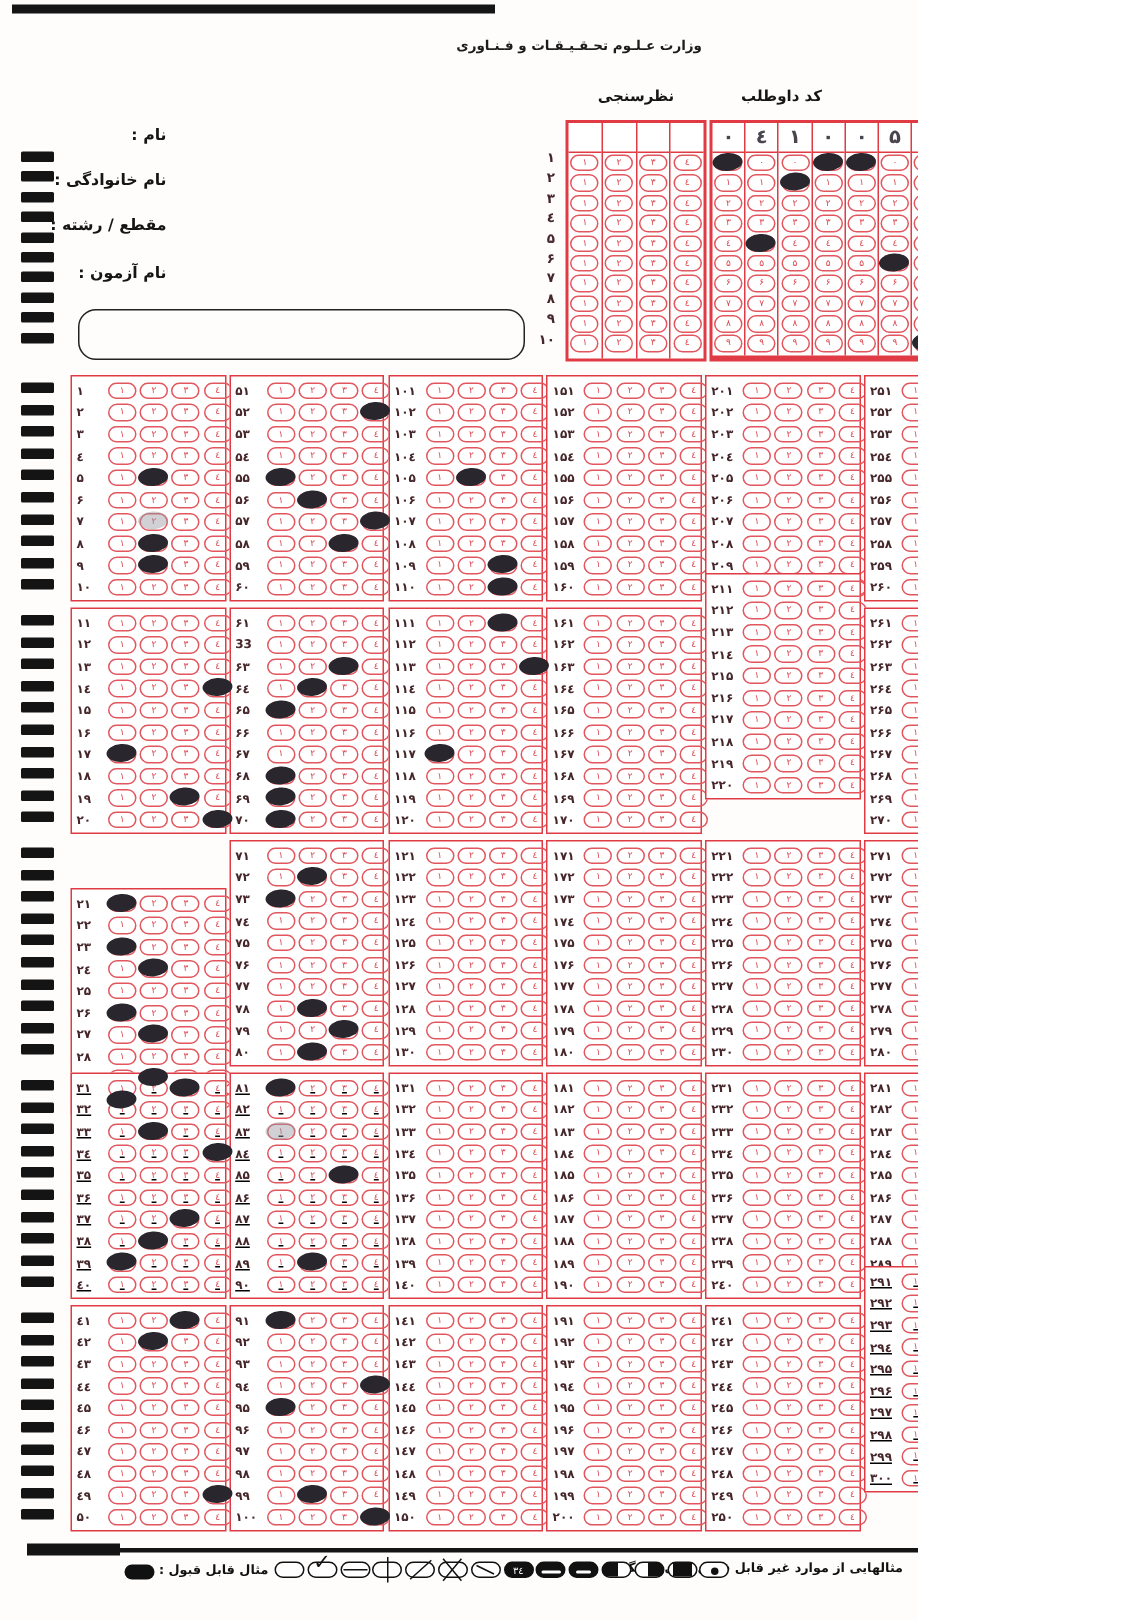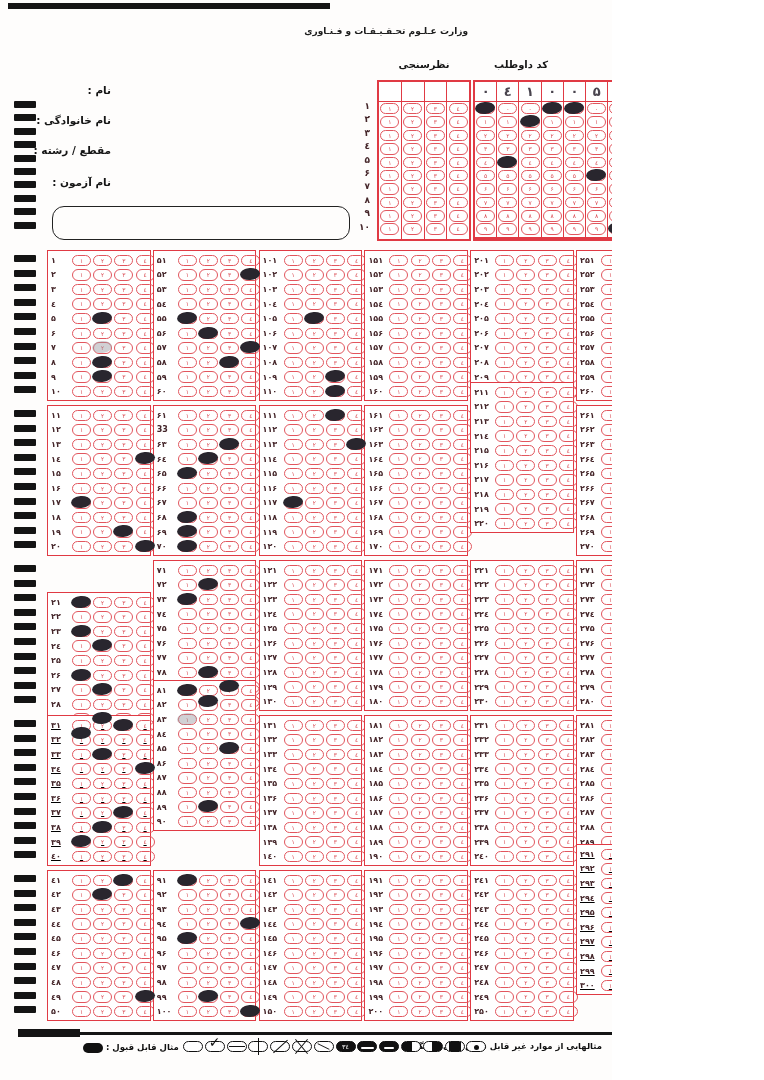--- a/index.html
+++ b/index.html
@@ -2124,21 +2124,21 @@
             <div class="blob"></div>
           </div>
           <div class="bubble">
             <span class="bd">۳</span>
           </div>
           <div class="bubble">
             <span class="bd">٤</span>
           </div>
         </div>
       </div>
-      <div class="abox" style="left: 152.8px; top: 680px;">
+      <div class="abox" style="left: 152.8px; top: 715px; text-decoration: underline;">
         <div class="qrow">
           <div class="qnum">۸۱</div>
           <div class="bubble">
             <span class="bd">۱</span>
             <div class="blob"></div>
           </div>
           <div class="bubble">
             <span class="bd">۲</span>
           </div>
           <div class="bubble">

